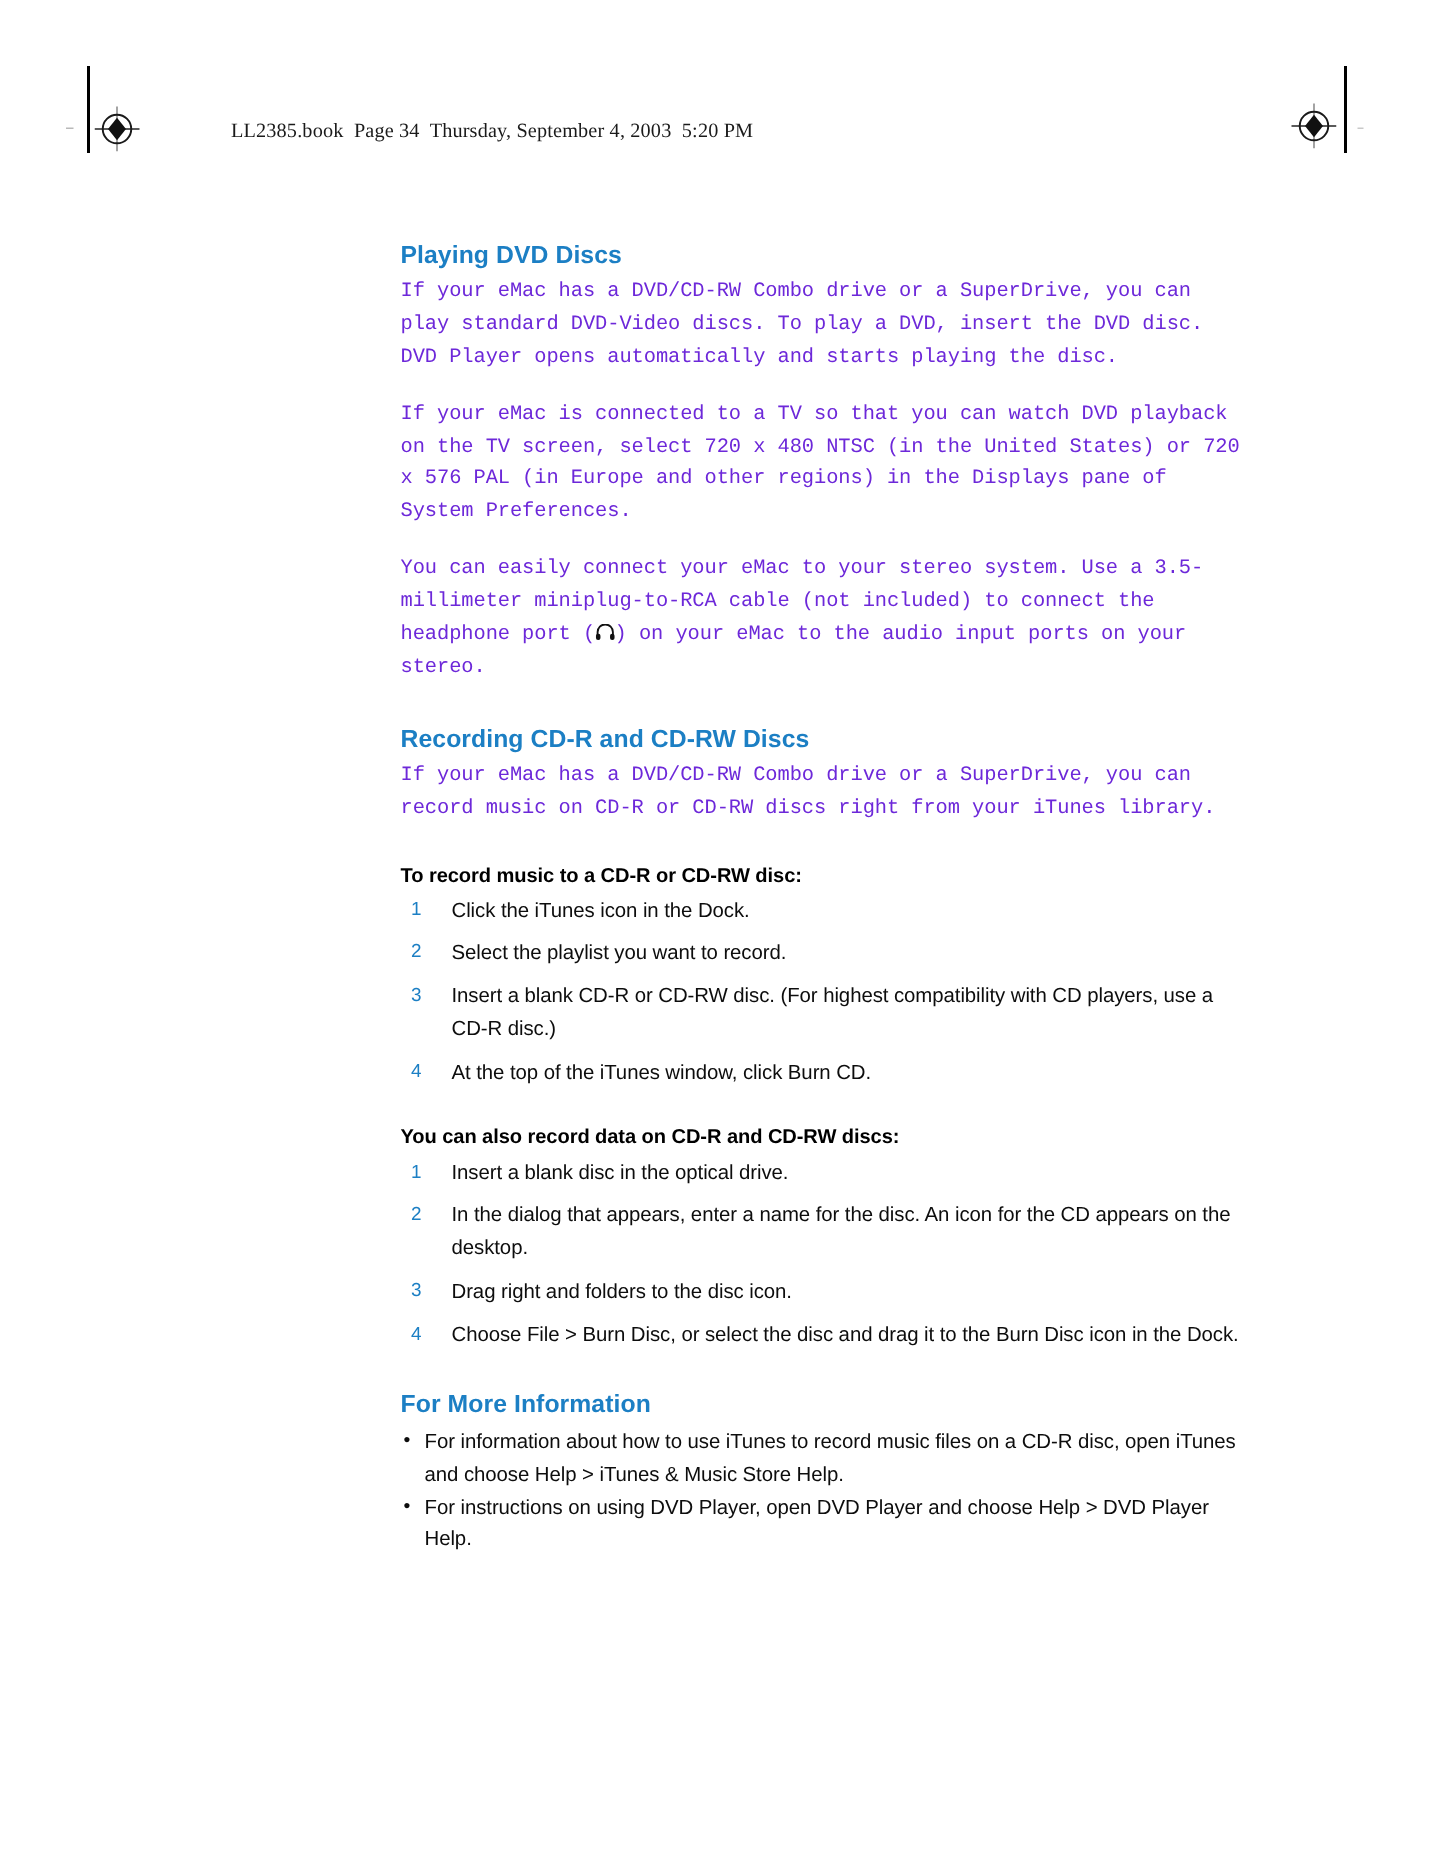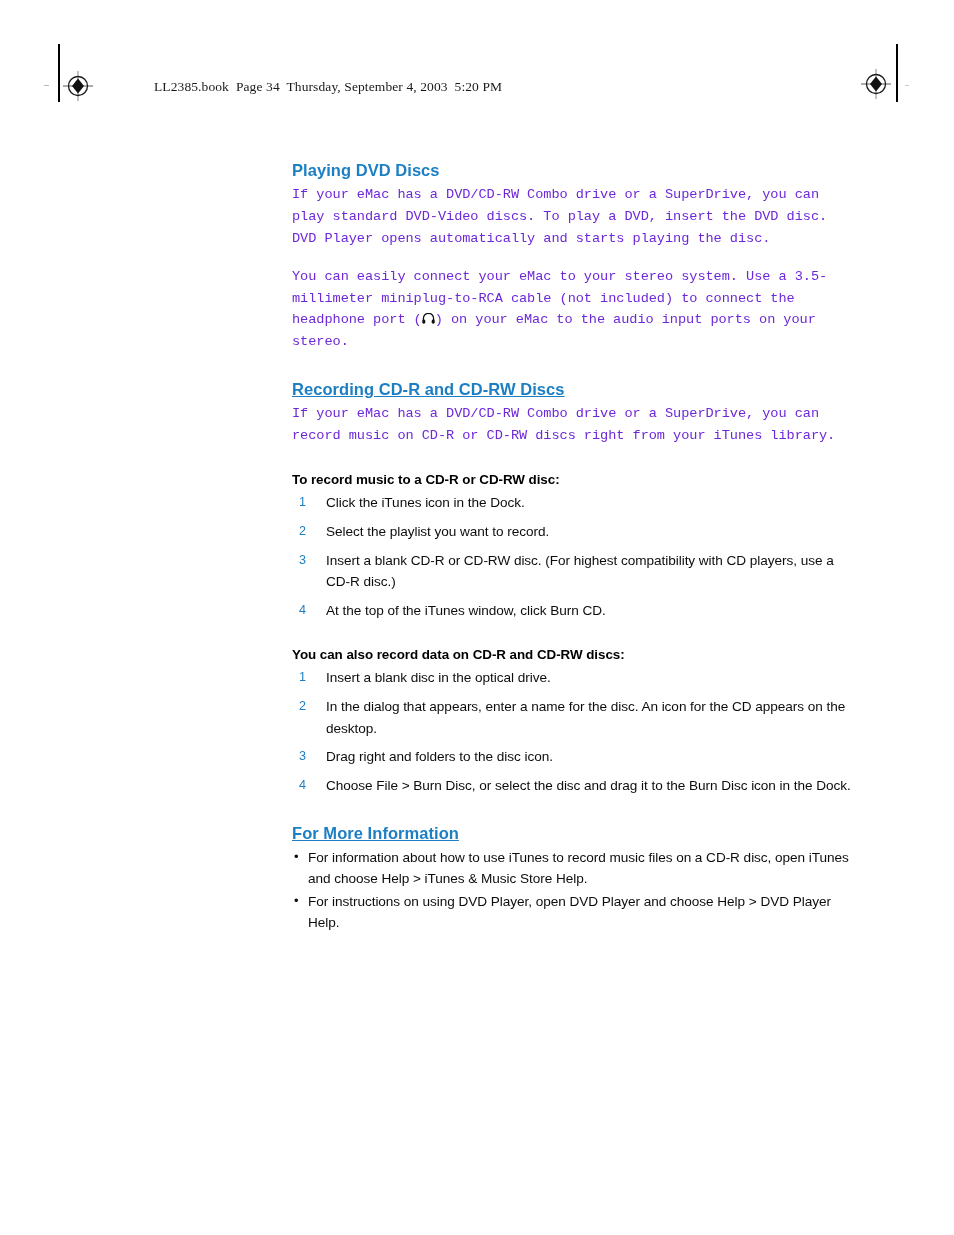--- a/index.html
+++ b/index.html
@@ -48,34 +48,32 @@
     white-space: pre;
     letter-spacing: 0.1px;
   }
 
   
   .content {
     position: absolute;
     left: 267px;
     top: 160px;
     width: 560px;
-    margin-left: 25px;
   }
 
   h2.sec-head {
     color: #1c7fc4;
     font-size: 16.5px;
     font-weight: bold;
     margin: 0 0 3px 0;
     line-height: 1.28;
     letter-spacing: 0.05px;
   }
   h2.sec-head.gap {
     margin-top: 26px;
-    text-decoration: underline;
   }
 
   p.body {
     font-size: 13.6px;
     line-height: 1.61;
     margin: 0 0 0 0;
     color: #6d28d9;
     letter-spacing: -0.05px;
     font-family: Liberation Mono, monospace;
   }
@@ -245,20 +243,21 @@
   <div class="tick-dark" style="left:905px; top:1148px; width:4px; height:1px; background:#c9c9c9;"></div>
 
   <div class="run-head">LL2385.book  Page 34  Thursday, September 4, 2003  5:20 PM</div>
 
   <div class="content">
 
     <h2 class="sec-head">Playing DVD Discs</h2>
 
     <p class="body">If your eMac has a DVD/CD-RW Combo drive or a SuperDrive, you can play standard DVD-Video discs. To play a DVD, insert the DVD disc. DVD Player opens automatically and starts playing the disc.</p>
 
+    <p class="body">If your eMac is connected to a TV so that you can watch DVD playback on the TV screen, select 720 x 480 NTSC (in the United States) or 720 x 576 PAL (in Europe and other regions) in the Displays pane of System Preferences.</p>
 
     <p class="body">
       <span>You can easily connect your eMac to your stereo system. Use a 3.5-millimeter miniplug-to-RCA cable (not included) to connect the headphone port (</span><svg class="hp-icon" viewBox="0 0 13 11">
           <path d="M1.4 7.4 V5.4 A5.1 5.1 0 0 1 11.6 5.4 V7.4" fill="none" stroke="#111111" stroke-width="1.25" stroke-linecap="round"></path>
           <rect x="0.3" y="6.5" width="3" height="4.2" rx="1.4" fill="#111111"></rect>
           <rect x="9.7" y="6.5" width="3" height="4.2" rx="1.4" fill="#111111"></rect>
         </svg><span>) on your eMac to the audio input ports on your stereo.</span>
     </p>
 
     <h2 class="sec-head gap">Recording CD-R and CD-RW Discs</h2>

